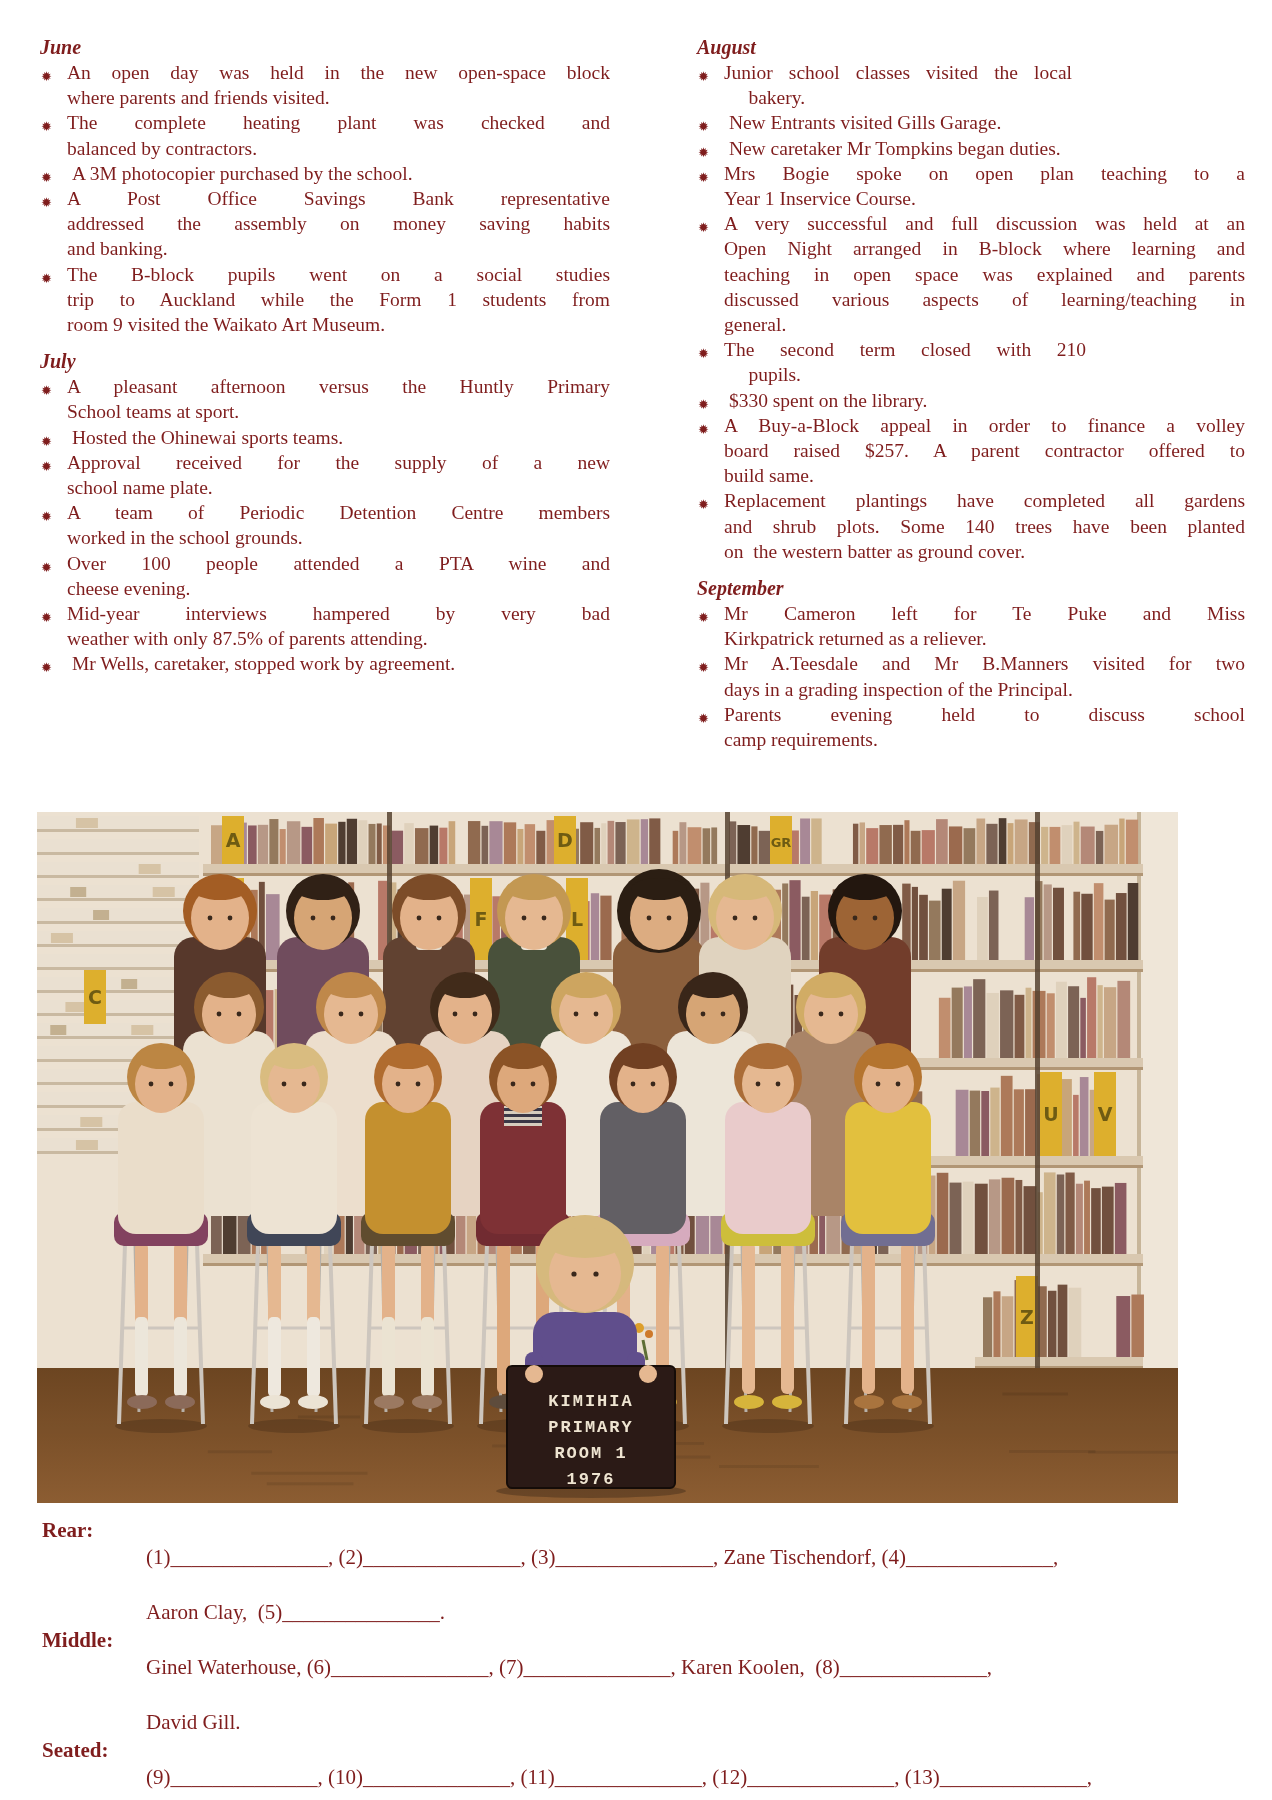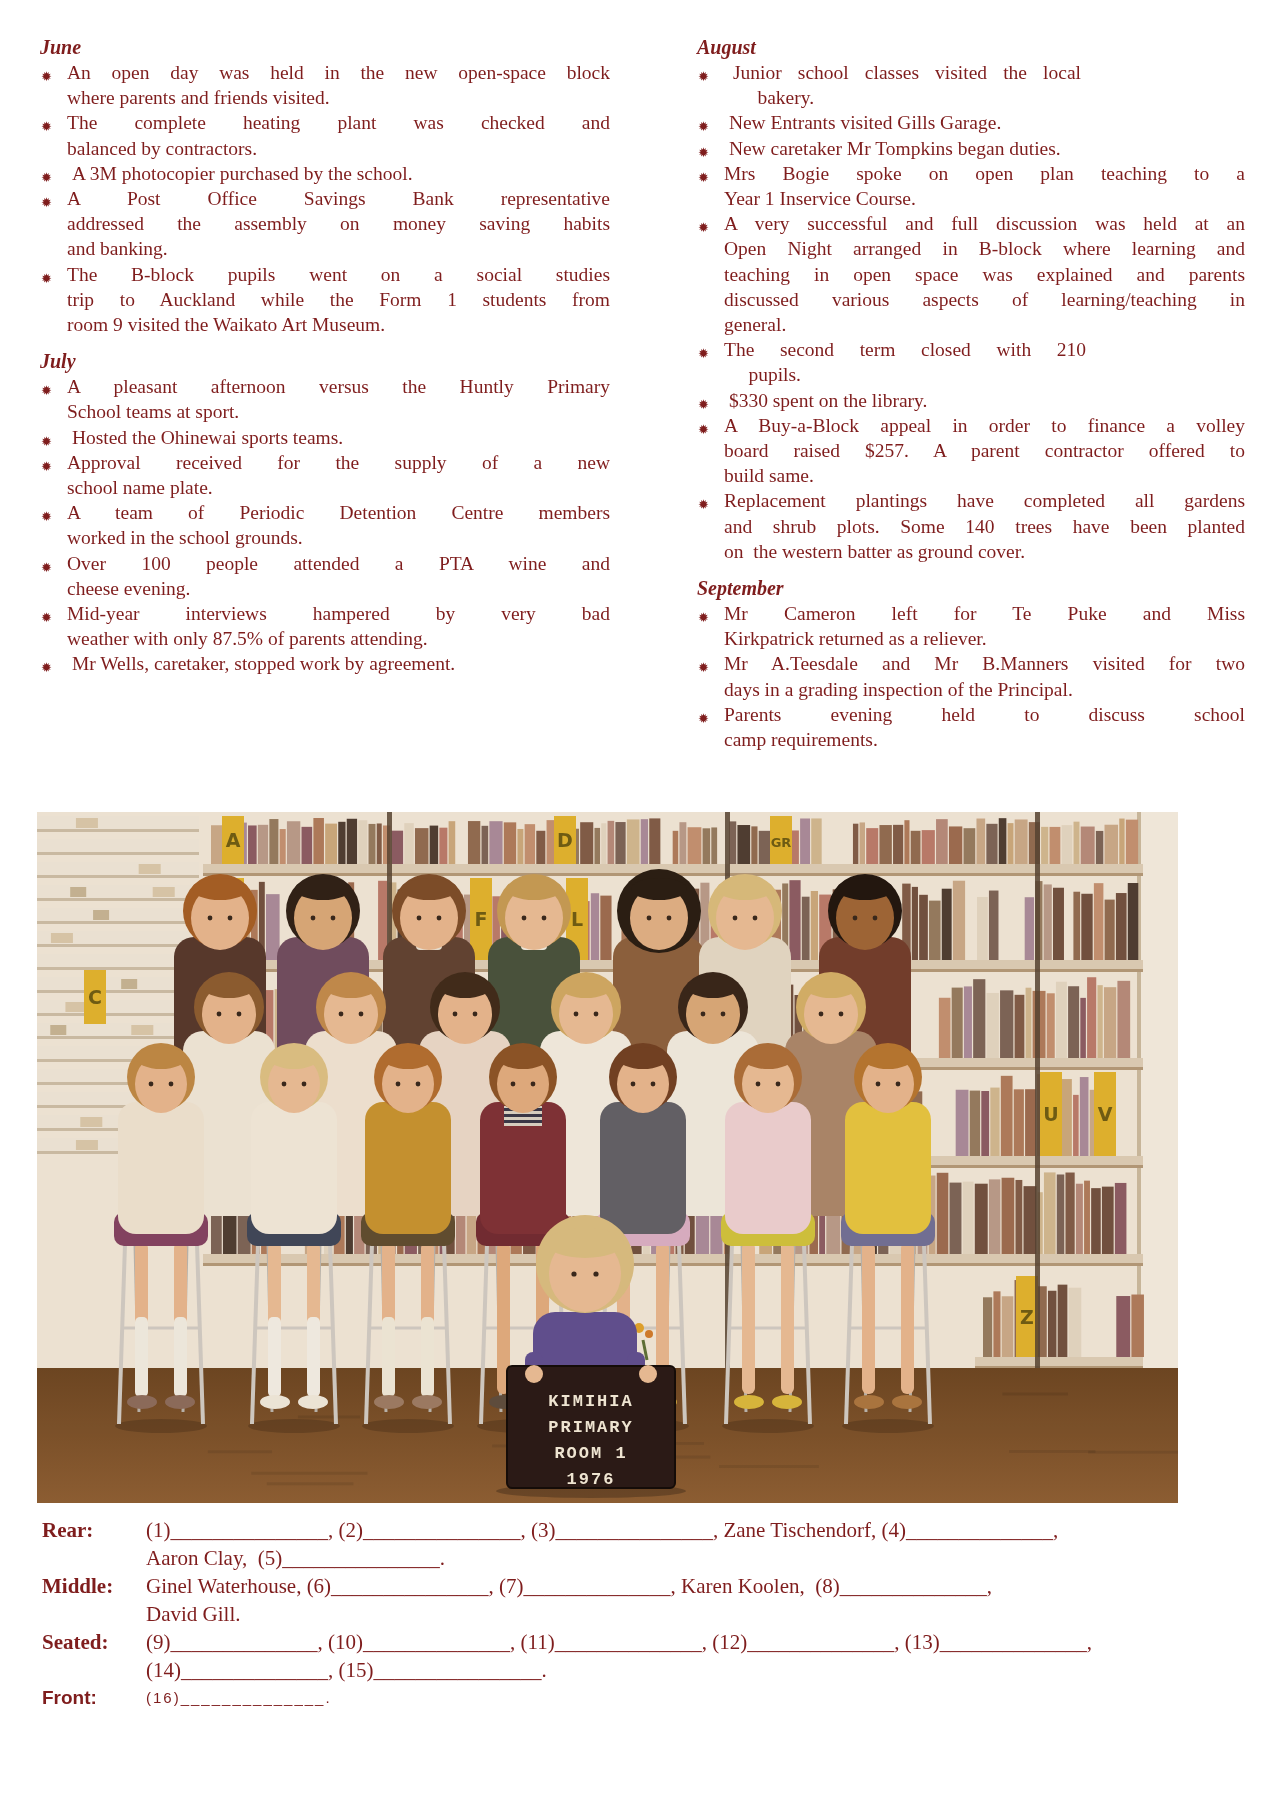--- a/index.html
+++ b/index.html
@@ -17,21 +17,21 @@
   .line.j{white-space:normal;text-align:justify;text-align-last:justify;}
   .photo-wrap{position:absolute;left:37px;top:812px;width:1141px;height:691px;}
   .photo-wrap svg{display:block;width:100%;height:100%;}
   .caption{position:absolute;left:0;top:1506px;width:1272px;}
   .cap-title{width:1141px;margin-left:37px;text-align:center;font-weight:bold;font-size:24px;}
   .cap-rows{margin-top:10px;}
   .cap-row{display:flex;padding-left:42px;font-size:21px;line-height:28px;}
   .cap-label{width:104px;flex:none;font-weight:bold;}
   .cap-row.sans .cap-label{font-family:"Liberation Sans",sans-serif;font-size:19px;}
   .cap-row.sans .cap-line{font-family:"Liberation Sans",sans-serif;letter-spacing:2px;font-size:15px;}
-  .cap-line{white-space:pre-wrap;}
+  .cap-line{white-space:pre-wrap;margin-top:27px;}
 </style>
 </head>
 <body>
 
 <div class="page">
   <div class="cols">
     <div class="col-left" id="col-left">
         <section class="month-sec">
           <div class="month-h">June</div>
           <div class="item">
@@ -120,21 +120,21 @@
               <div class="line"> Mr Wells, caretaker, stopped work by agreement.</div>
             </div>
           </div>
         </section>
       </div>
     <div class="col-right" id="col-right">
         <section class="month-sec">
           <div class="month-h">August</div>
           <div class="item">
             <span class="bullet">✹</span>
-            <div class="lines" style="width: 348px; margin-left: 9px;">
+            <div class="lines" style="width: 348px;">
               <div class="line j">Junior school classes visited the local</div>
               <div class="line">     bakery.</div>
             </div>
           </div>
           <div class="item">
             <span class="bullet">✹</span>
             <div class="lines">
               <div class="line"> New Entrants visited Gills Garage.</div>
             </div>
           </div>

